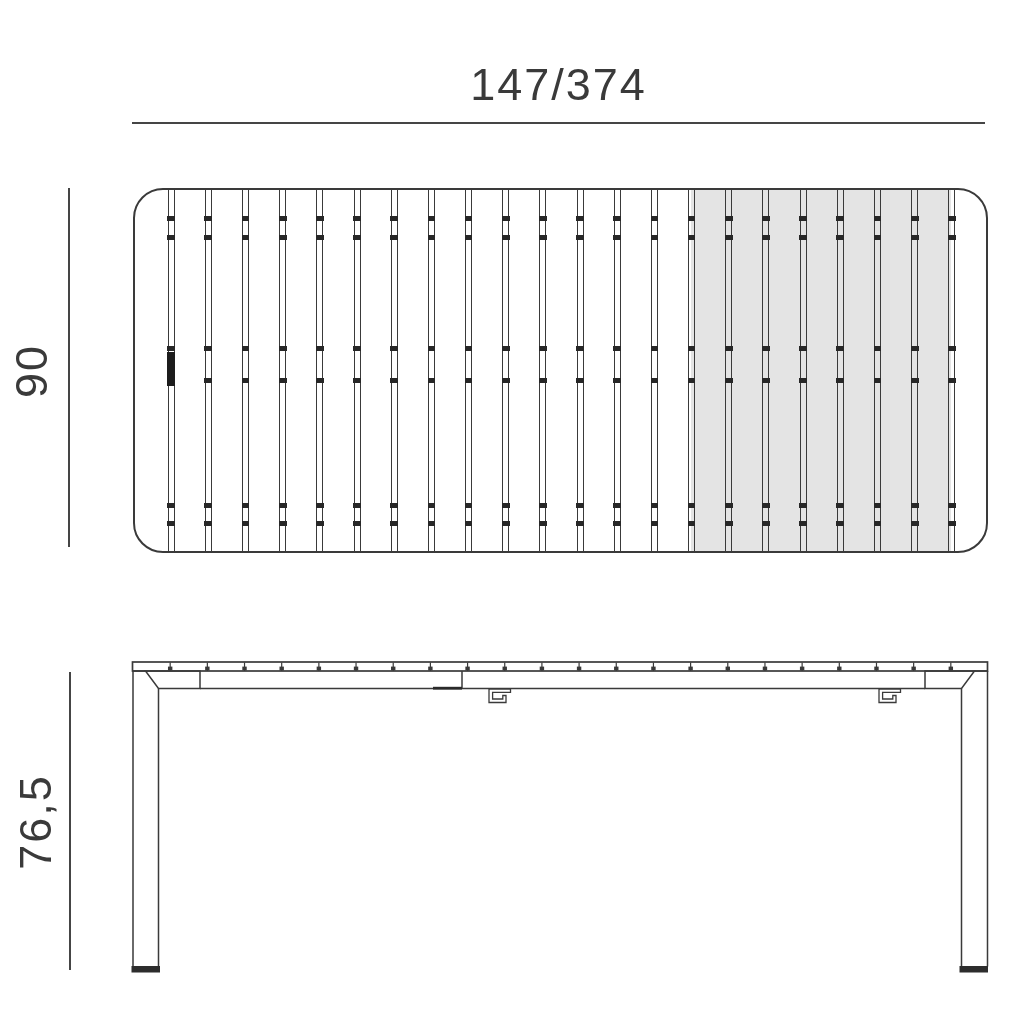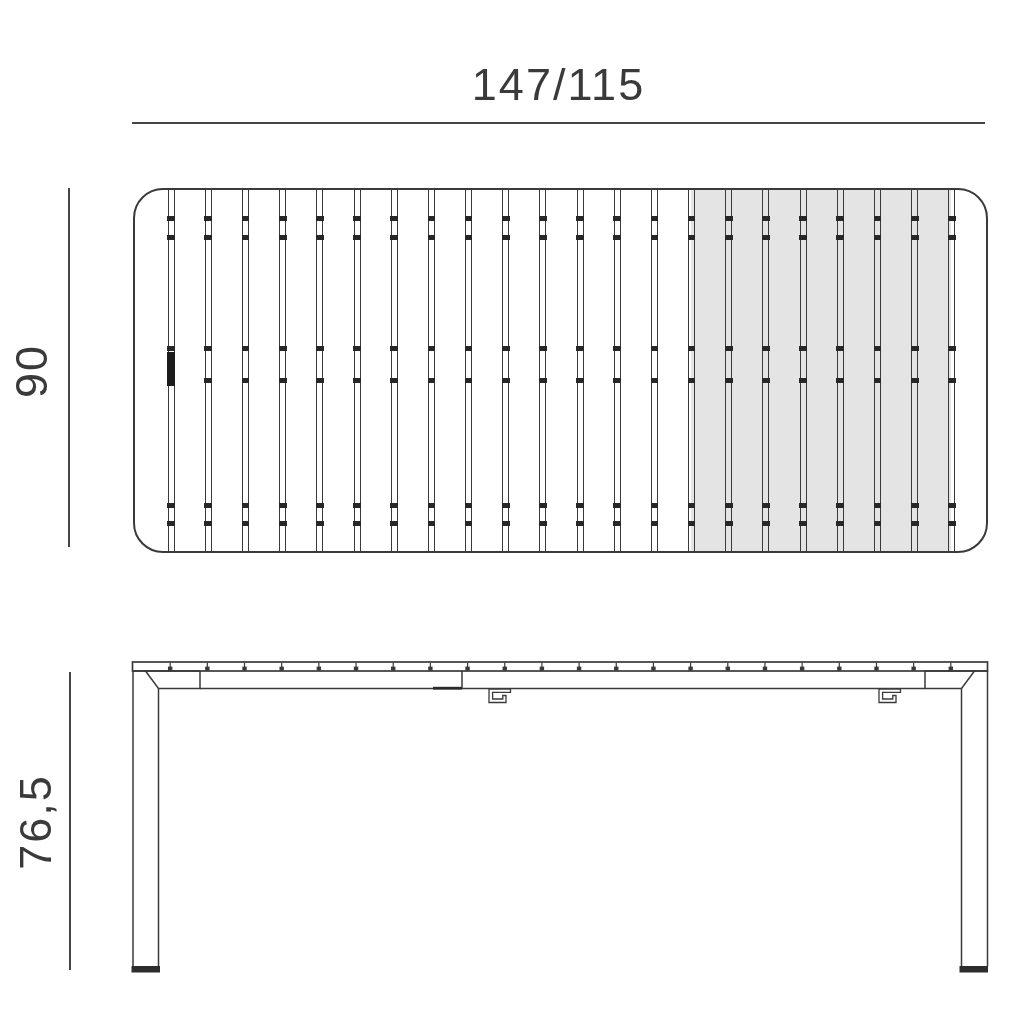--- a/index.html
+++ b/index.html
@@ -30,21 +30,21 @@
     border-left:1.4px solid var(--line,#3a3a3a);border-right:1.4px solid var(--line,#3a3a3a);}
   .divider .tick{position:absolute;left:-1.4px;right:-1.4px;height:5px;background:#272727;}
   .divider .latch{position:absolute;left:-1.4px;right:-1.4px;background:#1c1c1c;}
   svg.side-view{position:absolute;left:0;top:0;pointer-events:none;}
 </style>
 </head>
 <body>
 
 <div class="canvas">
 
-  <div class="dim-label h">147/115</div>
+  <div class="dim-label h">147/374</div>
   <div class="dim-line" id="dim-line-length"></div>
 
   <div class="dim-label v" id="depth-label">90</div>
   <div class="dim-line" id="dim-line-depth"></div>
 
   <div class="dim-label v" id="height-label">76,5</div>
   <div class="dim-line" id="dim-line-height"></div>
 
   <div class="top-view">
     <div class="gray-region" style="left: 555.609px; width: 260.217px;"></div>

